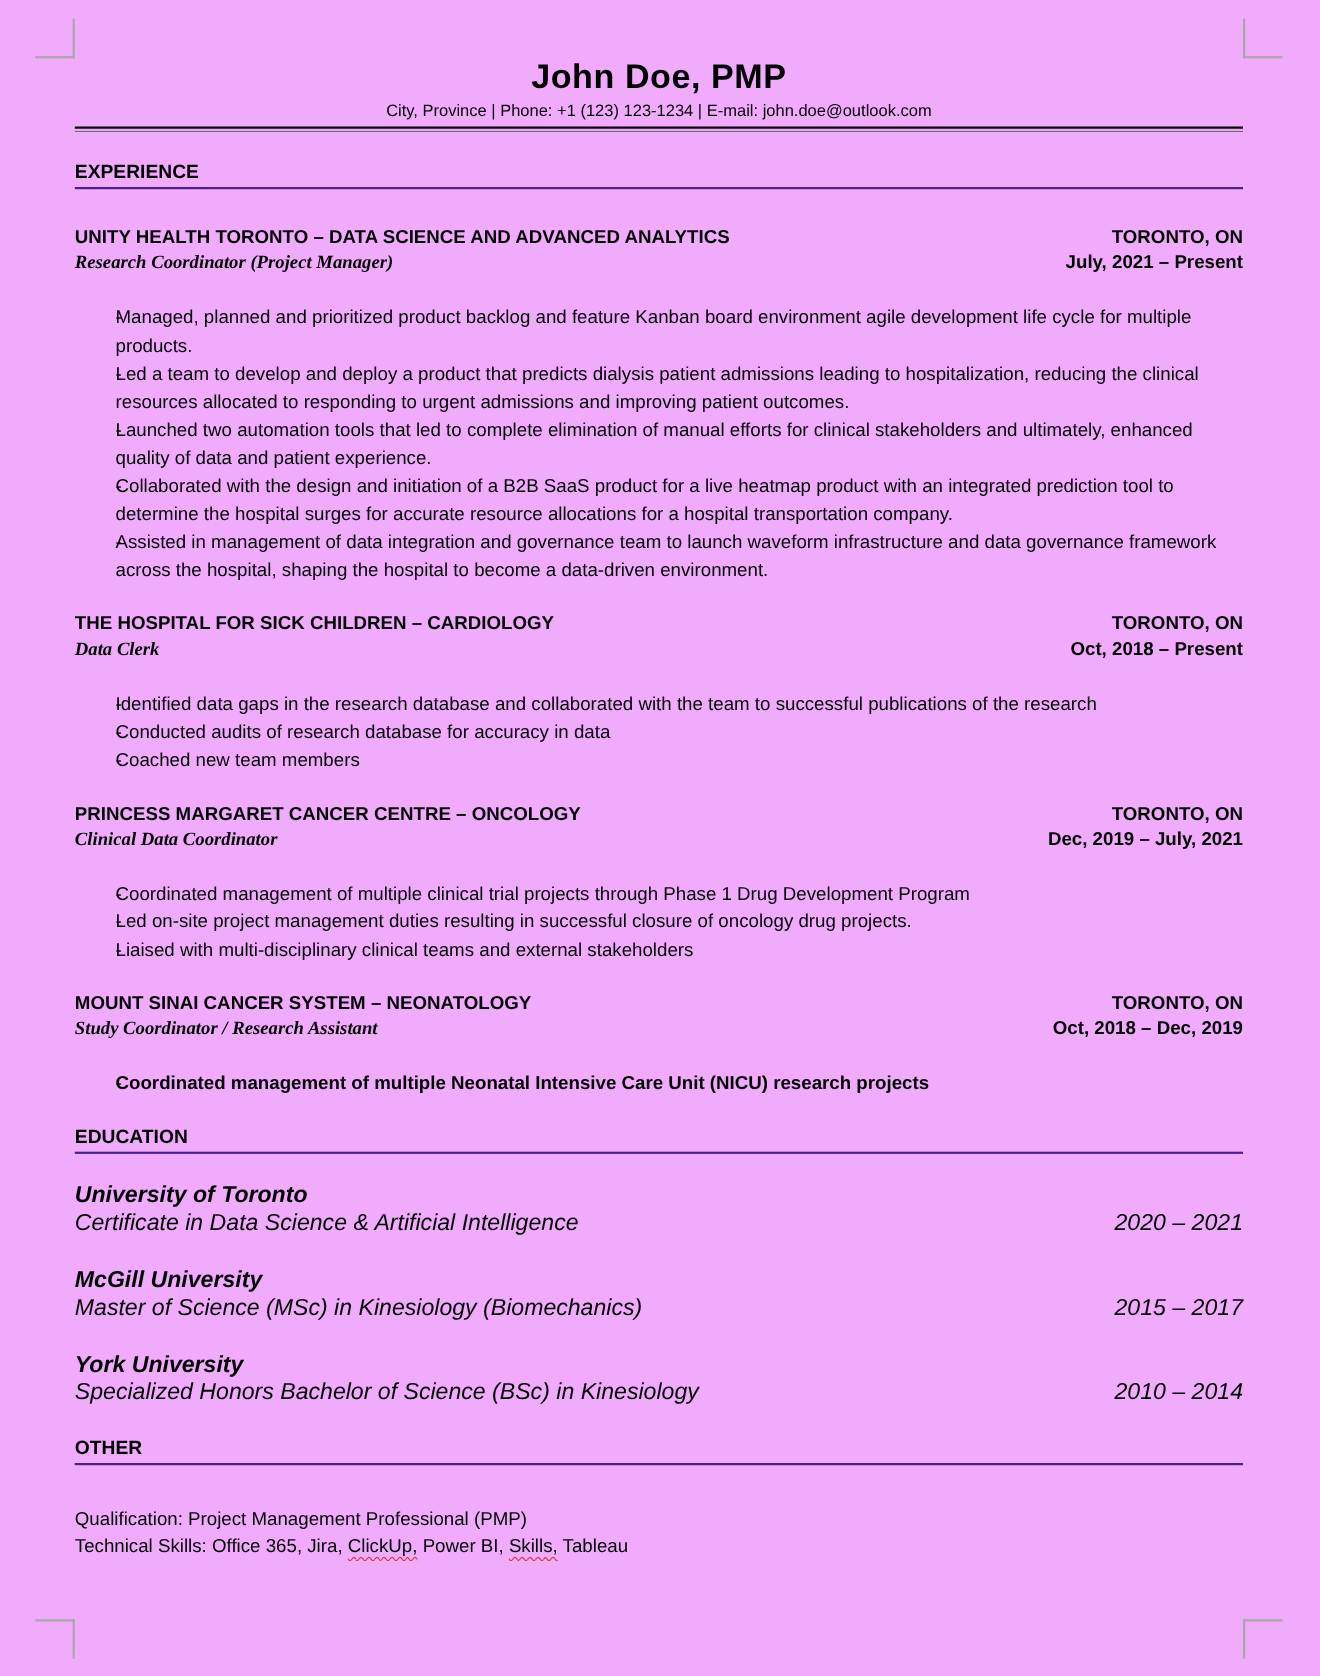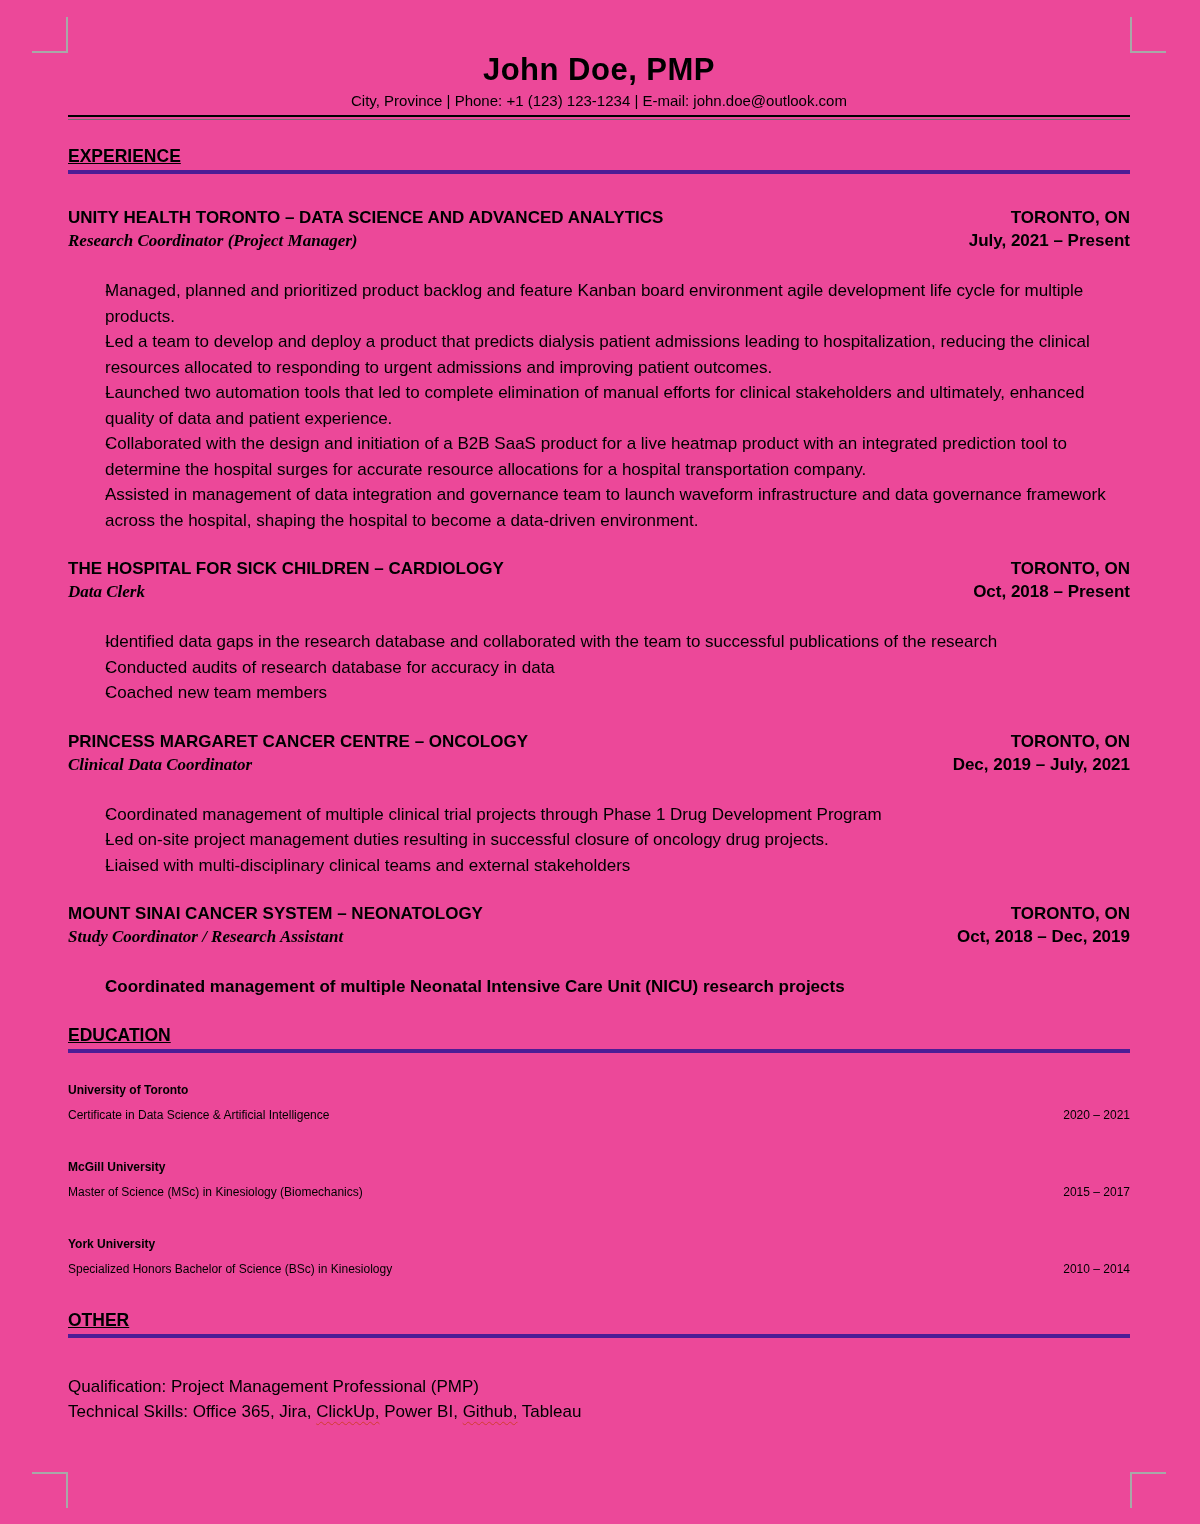--- a/index.html
+++ b/index.html
@@ -6,21 +6,21 @@
   html, body { background: #ffffff; }
   body {
     font-family: "Liberation Sans", "DejaVu Sans", sans-serif;
     color: #000000;
     width: 1200px;
   }
   .page {
     position: relative;
     width: 1200px;
     height: 1524px;
-    background: #ec4899;
+    background: #f0abfc;
     overflow: hidden;
   }
   
   .corner { position: absolute; width: 36px; height: 36px; }
   .corner.tl { left: 32px;  top: 17px;  border-right: 2px solid #a8a8a8; border-bottom: 2px solid #a8a8a8; }
   .corner.tr { left: 1130px; top: 17px; border-left: 2px solid #a8a8a8; border-bottom: 2px solid #a8a8a8; }
   .corner.bl { left: 32px;  top: 1472px; border-right: 2px solid #a8a8a8; border-top: 2px solid #a8a8a8; }
   .corner.br { left: 1130px; top: 1472px; border-left: 2px solid #a8a8a8; border-top: 2px solid #a8a8a8; }
 
   .content {
@@ -36,42 +36,41 @@
   .contact { font-size: 15px; line-height: 19px; margin-top: 3px; }
   .header-rule { margin-top: 5px; border-top: 2px solid #000; }
   .header-rule2 { margin-top: 2px; border-top: 1px solid #6d6d6d; }
 
   
   .section-heading {
     font-size: 17.5px;
     font-weight: bold;
     line-height: 22px;
     padding-bottom: 3px;
-    border-bottom: 4px solid #4c1d95;
-    text-decoration: underline;
+    border-bottom: 2px solid #4c1d95;
   }
   .sh-experience { margin-top: 25px; margin-bottom: 32px; }
   .sh-education  { margin-top: 20px; margin-bottom: 25px; }
   .sh-other      { margin-top: 20px; margin-bottom: 36px; }
 
   
   .job { margin-bottom: 24px; }
   .job-line { display: flex; justify-content: space-between; font-size: 17px; line-height: 23px; gap: 24px; }
   .job-company, .job-location { font-weight: bold; }
   .job-title { font-weight: bold; font-style: italic; font-family: Liberation Serif, serif; }
   .job-dates { font-weight: bold; }
 
   .bullets { margin-top: 26px; }
   .bullet { display: flex; font-size: 17px; line-height: 25.5px; }
   .bullet .dash { width: 37px; padding-left: 37px; flex: none; }
   .bullet .btxt { flex: 1; padding-right: 2px; }
   .bullet.bold-bullet .btxt { font-weight: bold; }
 
   
-  .edu { margin-bottom: 27px; font-size: 12px; }
+  .edu { margin-bottom: 27px; font-size: 21px; font-style: italic; }
   .edu-school { font-weight: bold; line-height: 25px; }
   .edu-line { display: flex; justify-content: space-between; line-height: 25px; }
 
   
   .other-line { font-size: 17px; line-height: 25px; }
   .squiggle {
     text-decoration-line: underline;
     text-decoration-style: wavy;
     text-decoration-color: #d23b30;
     text-decoration-thickness: 1px;
@@ -222,17 +221,17 @@
       <div class="edu-line">
         <span>Specialized Honors Bachelor of Science (BSc) in Kinesiology</span>
         <span>2010 – 2014</span>
       </div>
     </div>
 
     <div class="section-heading sh-other">OTHER</div>
 
     <div class="other-line">Qualification: Project Management Professional (PMP)</div>
     <div class="other-line">
-      <span>Technical Skills: Office 365, Jira, </span><span class="squiggle">ClickUp,</span><span> Power BI, </span><span class="squiggle">Github,</span><span> Tableau</span>
+      <span>Technical Skills: Office 365, Jira, </span><span class="squiggle">ClickUp,</span><span> Power BI, </span><span class="squiggle">Skills,</span><span> Tableau</span>
     </div>
 
   </div>
 </div>
 
 </body></html>

